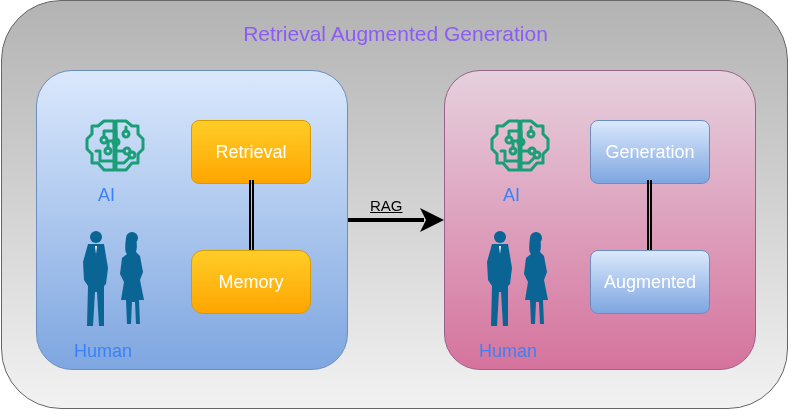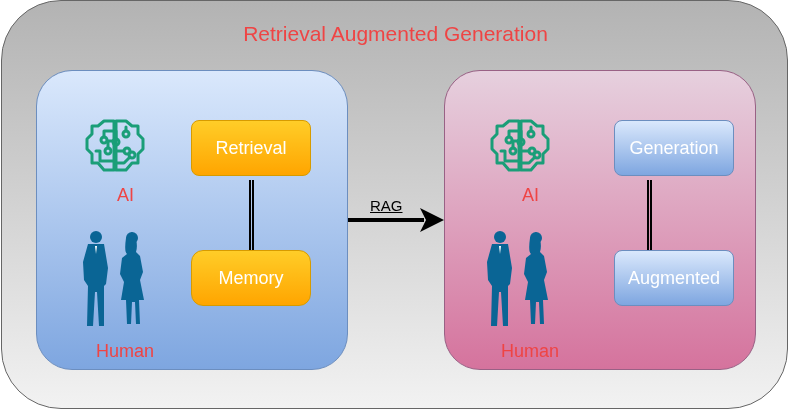--- a/index.html
+++ b/index.html
@@ -1,29 +1,29 @@
 <!DOCTYPE html>
 <html><head>
 <meta charset="utf-8">
 <style>
   html, body { margin: 0; padding: 0; }
   body { width: 791px; height: 420px; background: #ffffff; position: relative; overflow: hidden; font-family: "Liberation Sans", sans-serif; }
   .outer { position: absolute; left: 1px; top: 0px; width: 787px; height: 409px; border: 1px solid #666; border-radius: 60px;
            background: linear-gradient(to bottom, #b3b3b3 0%, #cfcfcf 45%, #f2f2f2 100%); box-sizing: border-box; }
-  .title { position: absolute; left: 0; width: 791px; top: 22px; text-align: center; color: #ef4444; font-size: 21px; }
+  .title { position: absolute; left: 0; width: 791px; top: 22px; text-align: center; color: #8b5cf6; font-size: 21px; }
   .panel { position: absolute; top: 70px; width: 312px; height: 300px; border-radius: 36px; box-sizing: border-box; }
   .panel-left { left: 36px; border: 1px solid #6c8ebf; background: linear-gradient(to bottom, #dae8fc 0%, #7ea6e0 100%); }
   .panel-right { left: 444px; border: 1px solid #996185; background: linear-gradient(to bottom, #e6d0de 0%, #d5739d 100%); }
   .brain { position: absolute; width: 62px; height: 58px; }
-  .lbl { position: absolute; color: #ef4444; font-size: 18px; text-align: right; }
+  .lbl { position: absolute; color: #3b82f6; font-size: 18px; text-align: left; }
   .people { position: absolute; width: 80px; height: 100px; }
-  .box { position: absolute; width: 120px; height: 56px; border-radius: 8px; box-sizing: border-box; color: #fff; font-size: 18px;
+  .box { position: absolute; width: 120px; height: 64px; border-radius: 8px; box-sizing: border-box; color: #fff; font-size: 18px;
          display: flex; align-items: center; justify-content: center; }
   .box-orange { border: 1px solid #d79b00; background: linear-gradient(to bottom, #ffcd28 0%, #ffa500 100%); }
-  .box-blue { border: 1px solid #6c8ebf; background: linear-gradient(to bottom, #dae8fc 0%, #7ea6e0 100%); margin-left: 24px; }
+  .box-blue { border: 1px solid #6c8ebf; background: linear-gradient(to bottom, #dae8fc 0%, #7ea6e0 100%); }
   .conn { position: absolute; width: 5px; border-left: 2px solid #000; border-right: 2px solid #000; box-sizing: border-box; }
   .arrow { position: absolute; left: 348px; top: 200px; width: 96px; height: 40px; }
   .rag { position: absolute; left: 370px; top: 197px; font-size: 15px; color: #000000; text-decoration: underline; }
 </style>
 </head>
 <body>
 
 <div class="outer"></div>
 <div class="title">Retrieval Augmented Generation</div>
 

